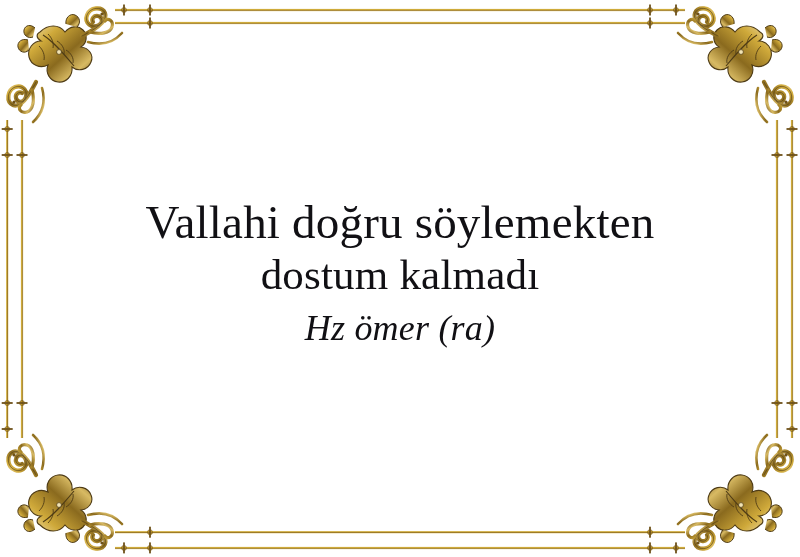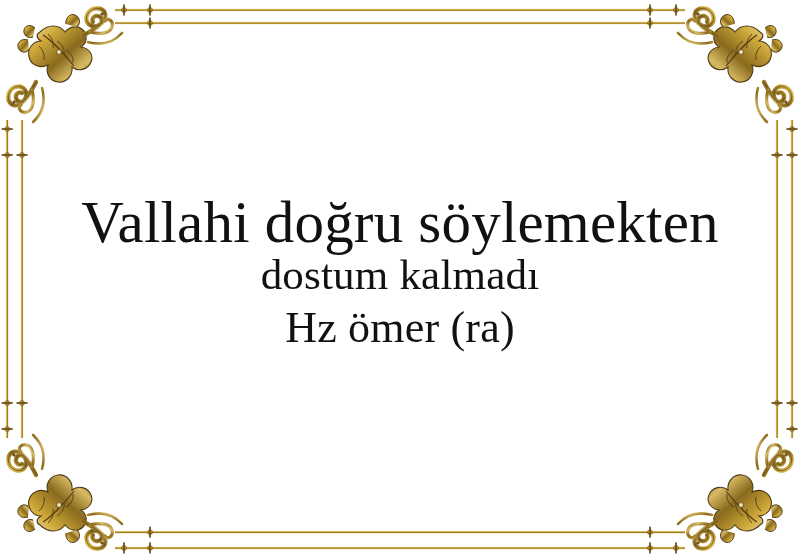--- a/index.html
+++ b/index.html
@@ -38,33 +38,34 @@
     color: #111014;
   }
 
   .quote-line {
     display: block;
     white-space: nowrap;
     letter-spacing: 0.2px;
   }
 
   .quote-line-1 {
-    font-size: 59px;
+    font-size: 47px;
     line-height: 53px;
   }
 
   .quote-line-2 {
     font-size: 43px;
     line-height: 52px;
     text-align: center;
   }
 
   .attribution-line {
-    font-size: 44px;
+    font-size: 36px;
     line-height: 54px;
+    font-style: italic;
   }
 </style>
 </head>
 <body>
 
 <div id="card">
 
   <svg id="frame-svg" viewBox="0 0 800 557" xmlns="http://www.w3.org/2000/svg">
 
     <defs>

